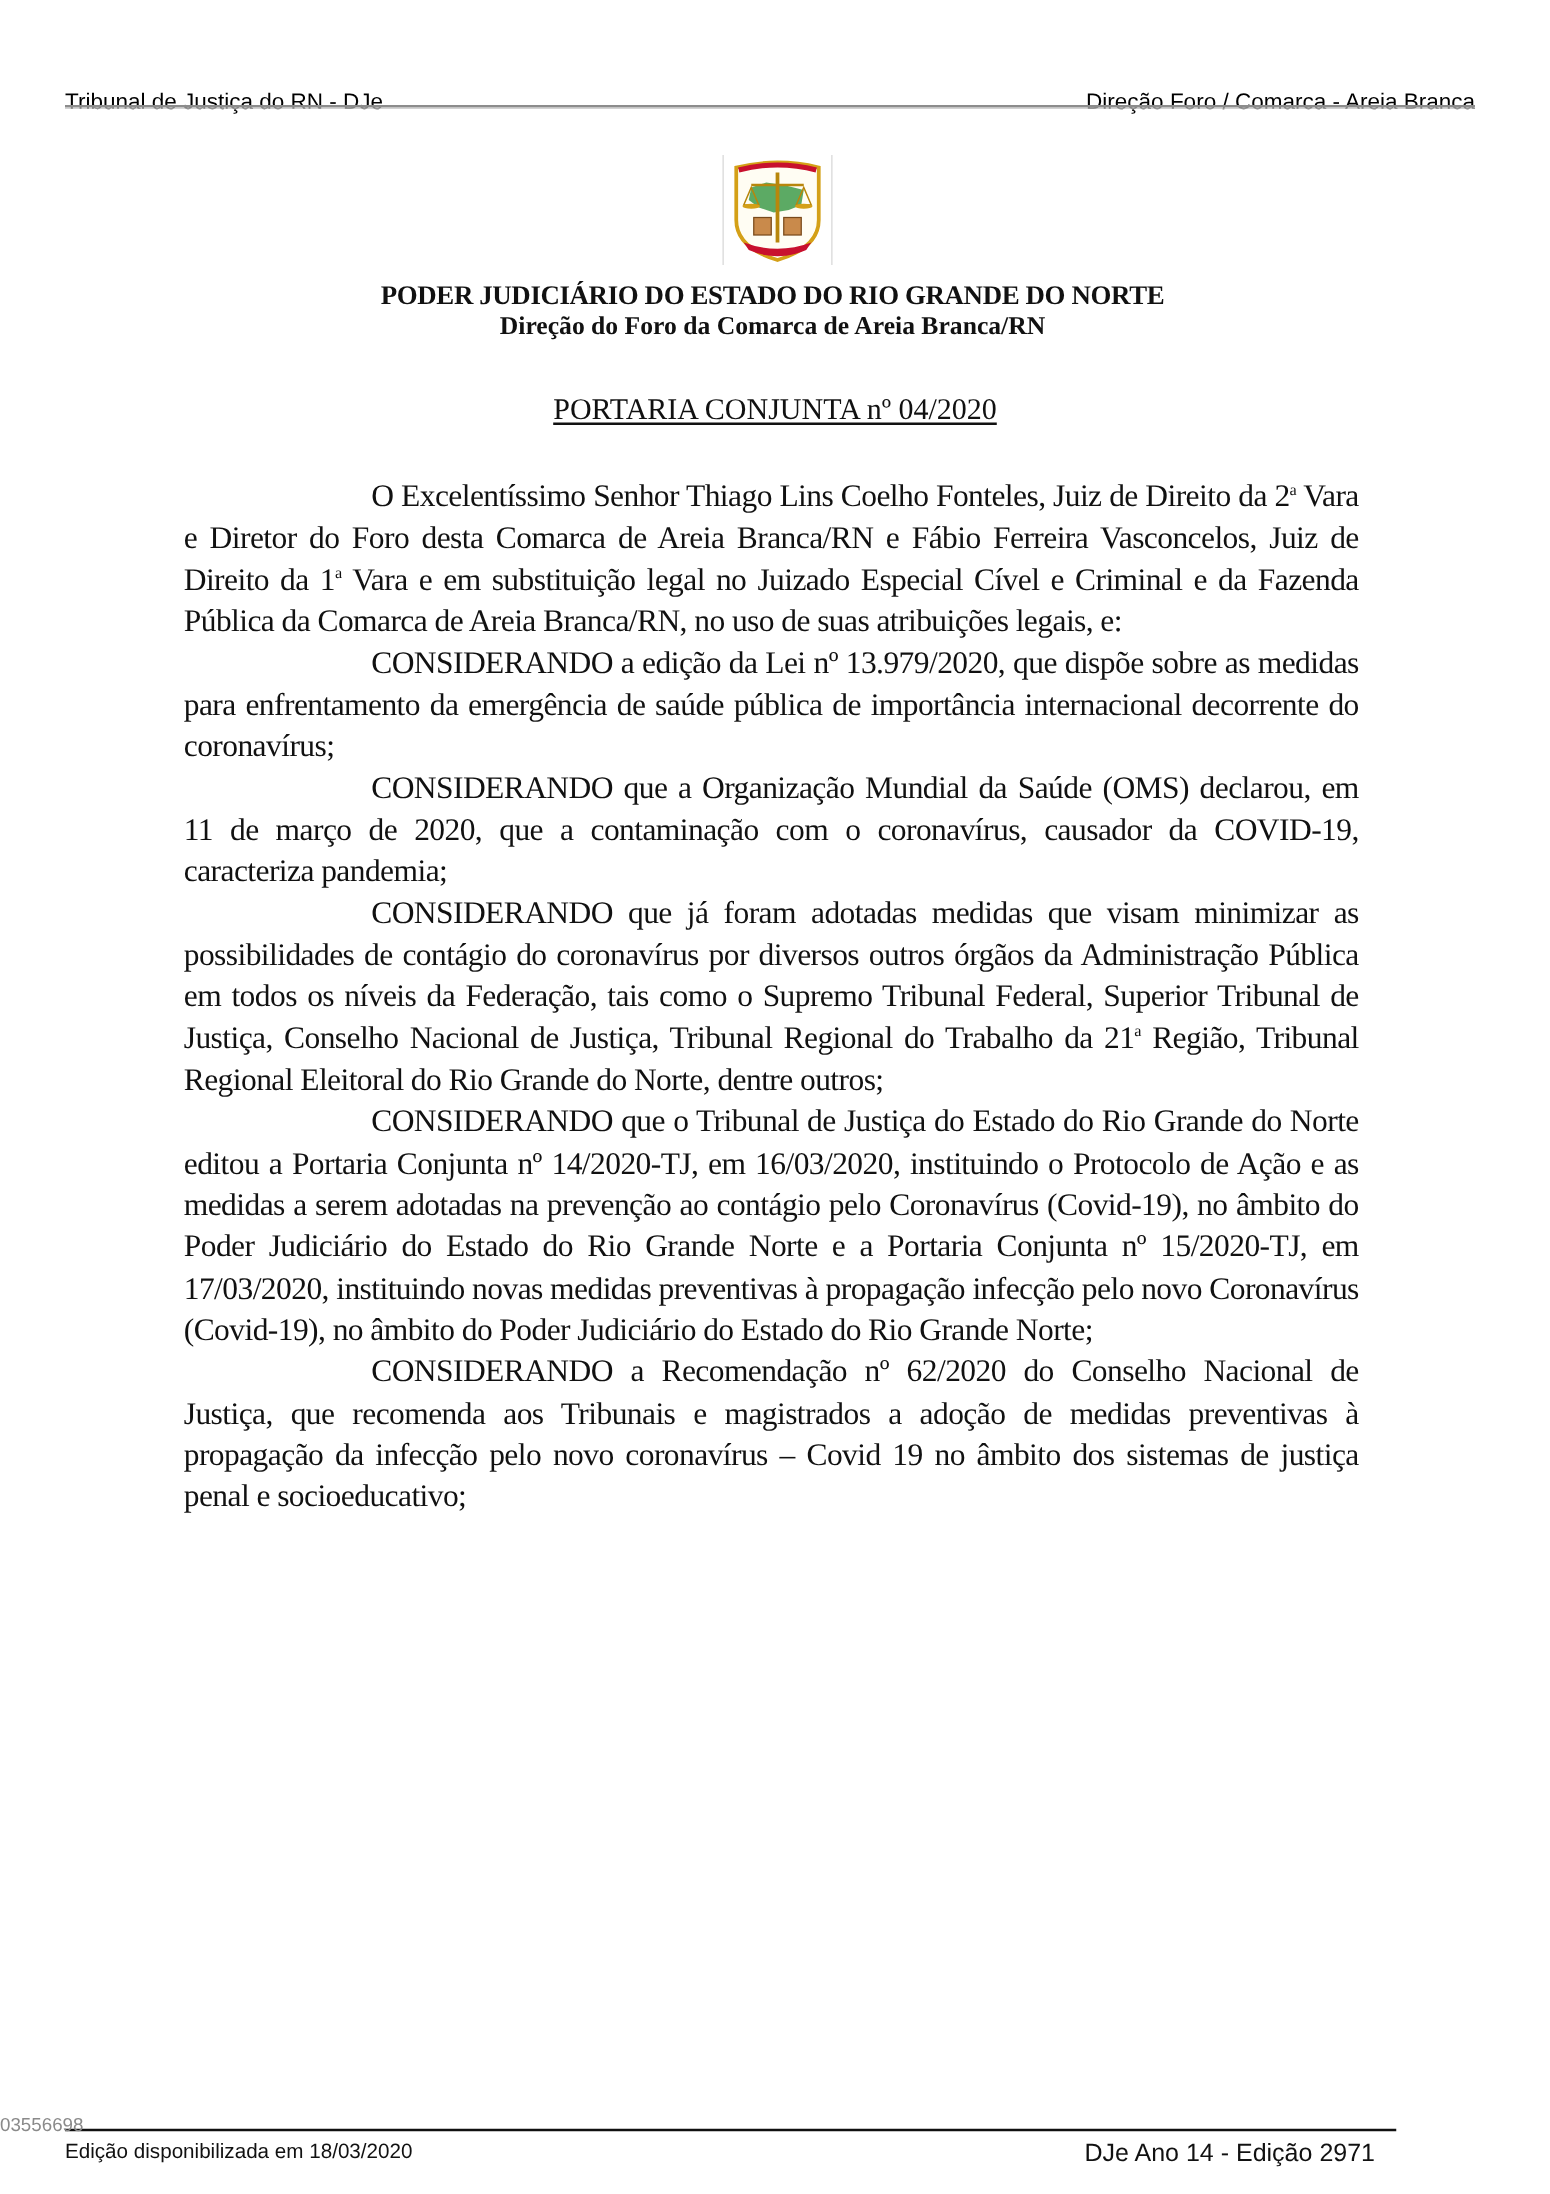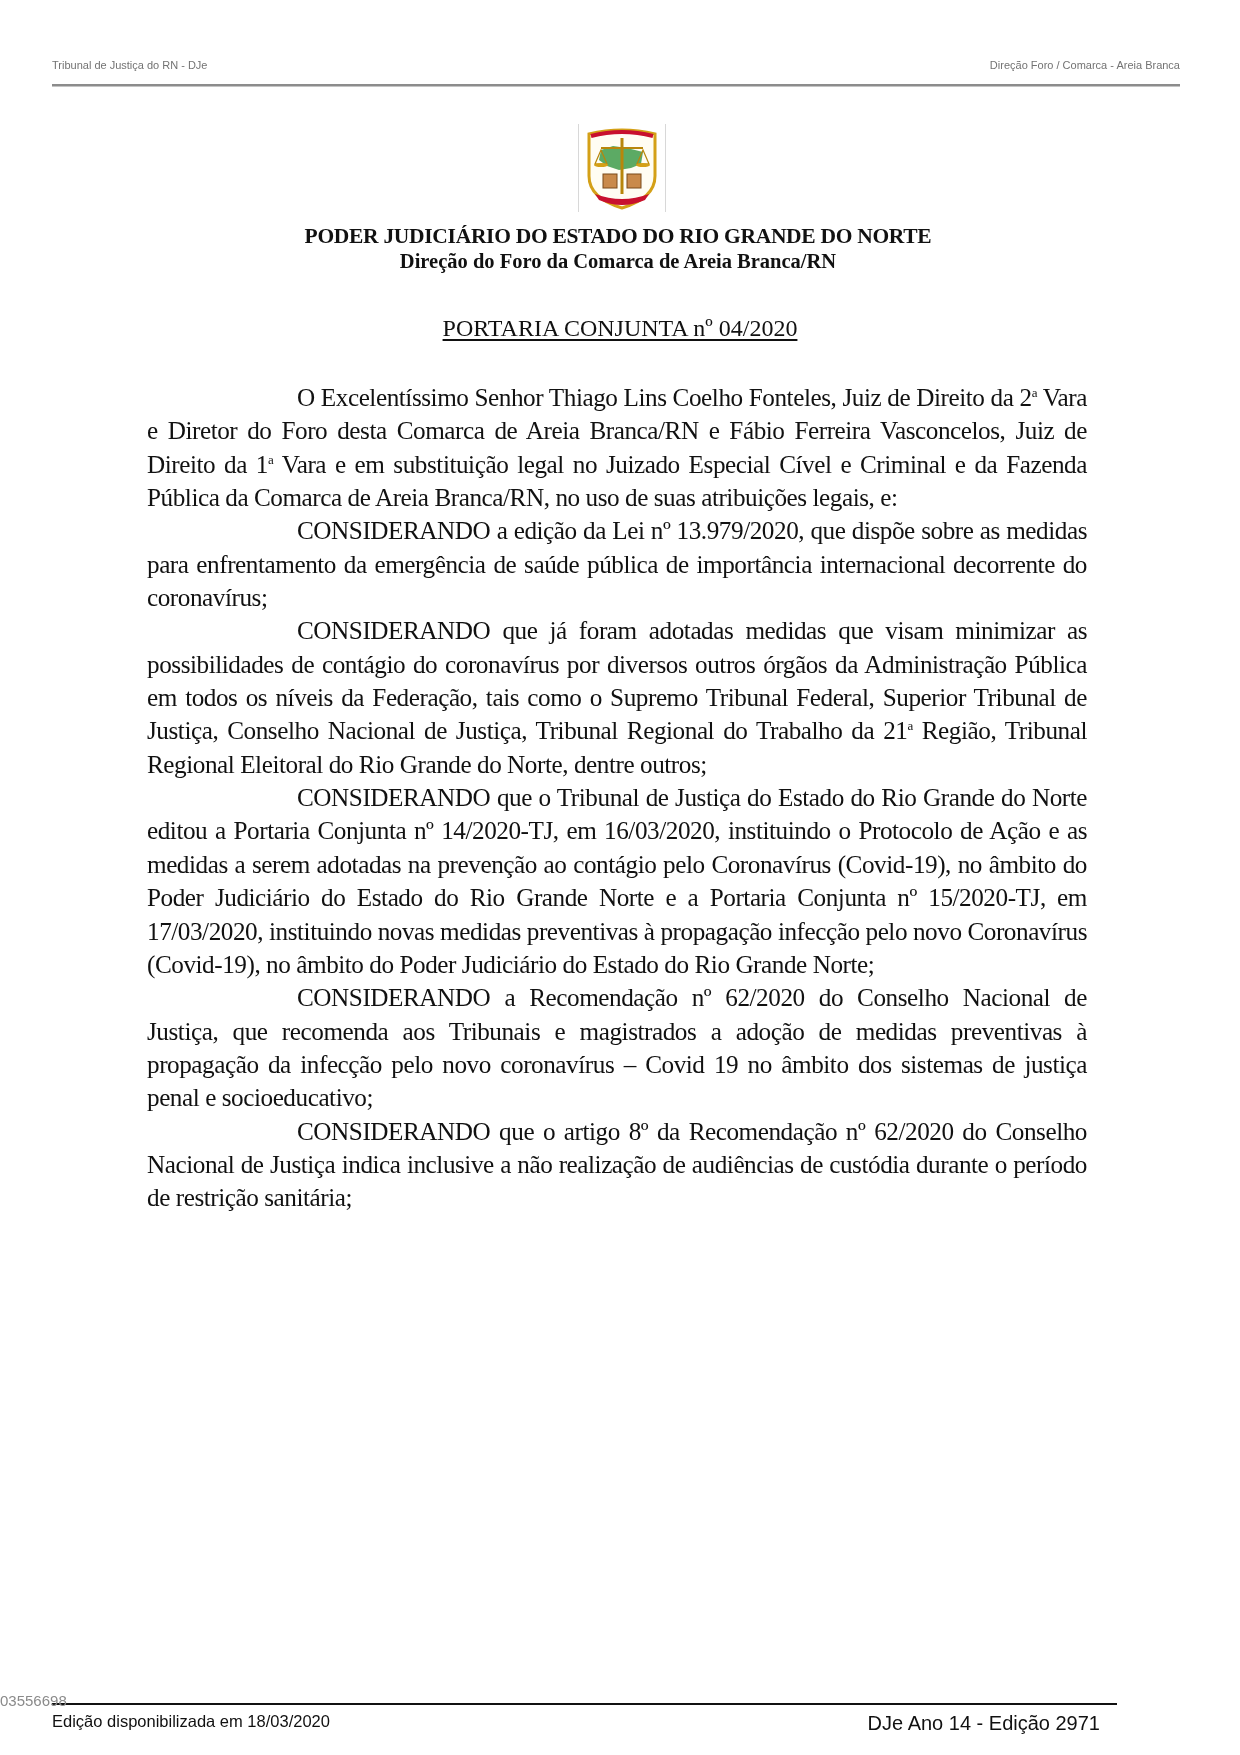--- a/index.html
+++ b/index.html
@@ -1,22 +1,22 @@
 <!DOCTYPE html>
 <html><head>
 <meta charset="utf-8">
 <style>
   html, body { margin: 0; padding: 0; background: #ffffff; }
   body { width: 1240px; height: 1755px; position: relative; overflow: hidden; }
   .page { position: absolute; left: 0; top: 0; width: 1240px; height: 1755px; background: #fff; }
 
   .hdr { position: absolute; top: 55px; left: 52px; width: 1128px; height: 30px; }
   .hdr-left, .hdr-right {
-    position: absolute; top: 4px; font-family: "Liberation Sans", sans-serif;
-    font-size: 11px; color: #737373;
+    position: absolute; top: 16px; font-family: "Liberation Sans", sans-serif;
+    font-size: 18px; color: #000000;
   }
   .hdr-left { left: 0; }
   .hdr-right { right: 0; }
   .hdr-rule { position: absolute; left: 52px; top: 84px; width: 1128px; height: 0;
     border-top: 2px solid #8c8c8c; border-bottom: 1px solid #c4c4c4; }
 
   .emblem { position: absolute; left: 578px; top: 124px; width: 86px; height: 88px;
     border-left: 1px solid #d8d8d8; border-right: 1px solid #d8d8d8; }
 
   .org { position: absolute; left: 0; width: 1236px; text-align: center;
@@ -72,23 +72,23 @@
   <div class="org org-1">PODER JUDICIÁRIO DO ESTADO DO RIO GRANDE DO NORTE</div>
   <div class="org org-2">Direção do Foro da Comarca de Areia Branca/RN</div>
 
   <div class="portaria">
     <span>PORTARIA CONJUNTA nº 04/2020</span>
   </div>
 
   <div class="body">
     <p><span>O Excelentíssimo Senhor Thiago Lins Coelho Fonteles, Juiz de Direito da 2</span><sup>a</sup><span>  Vara e Diretor do Foro desta Comarca de Areia Branca/RN e Fábio Ferreira Vasconcelos, Juiz de Direito da 1</span><sup>a</sup><span> Vara e em substituição legal no Juizado Especial Cível e Criminal e da Fazenda Pública da Comarca de Areia Branca/RN, no uso de suas atribuições legais, e:</span></p>
     <p>CONSIDERANDO a edição da Lei nº 13.979/2020, que dispõe sobre as medidas para enfrentamento da emergência de saúde pública de importância internacional decorrente do coronavírus;</p>
+    <p>CONSIDERANDO que a Organização Mundial da Saúde (OMS) declarou, em 11 de março de 2020, que a contaminação com o coronavírus, causador da COVID-19, caracteriza pandemia;</p>
     <p><span>CONSIDERANDO que já foram adotadas medidas que visam minimizar as possibilidades de contágio do coronavírus por diversos outros órgãos da Administração Pública em todos os níveis da Federação, tais como o Supremo Tribunal Federal, Superior Tribunal de Justiça, Conselho Nacional de Justiça, Tribunal Regional do Trabalho da 21</span><sup>a</sup><span> Região, Tribunal Regional Eleitoral do Rio Grande do Norte, dentre outros;</span></p>
     <p>CONSIDERANDO que o Tribunal de Justiça do Estado do Rio Grande do Norte editou a Portaria Conjunta nº 14/2020-TJ, em 16/03/2020, instituindo o Protocolo de Ação e as medidas a serem adotadas na prevenção ao contágio pelo Coronavírus (Covid-19), no âmbito do Poder Judiciário do Estado do Rio Grande Norte e a Portaria Conjunta nº 15/2020-TJ, em 17/03/2020, instituindo novas medidas preventivas à propagação infecção pelo novo Coronavírus (Covid-19), no âmbito do Poder Judiciário do Estado do Rio Grande Norte;</p>
     <p>CONSIDERANDO a Recomendação nº 62/2020 do Conselho Nacional de Justiça, que recomenda aos Tribunais e magistrados a adoção de medidas preventivas à propagação da infecção pelo novo coronavírus – Covid 19 no âmbito dos sistemas de justiça penal e socioeducativo;</p>
-    <p>CONSIDERANDO que o artigo 8º da Recomendação nº 62/2020 do Conselho Nacional de Justiça indica inclusive a não realização de audiências de custódia durante o período de restrição sanitária;</p>
   </div>
 
   <div class="ftr-rule"></div>
   <div class="ftr-id">03556698</div>
   <div class="ftr-left">Edição disponibilizada em  18/03/2020</div>
   <div class="ftr-right">DJe Ano 14 - Edição 2971</div>
 </div>
 
 </body></html>

